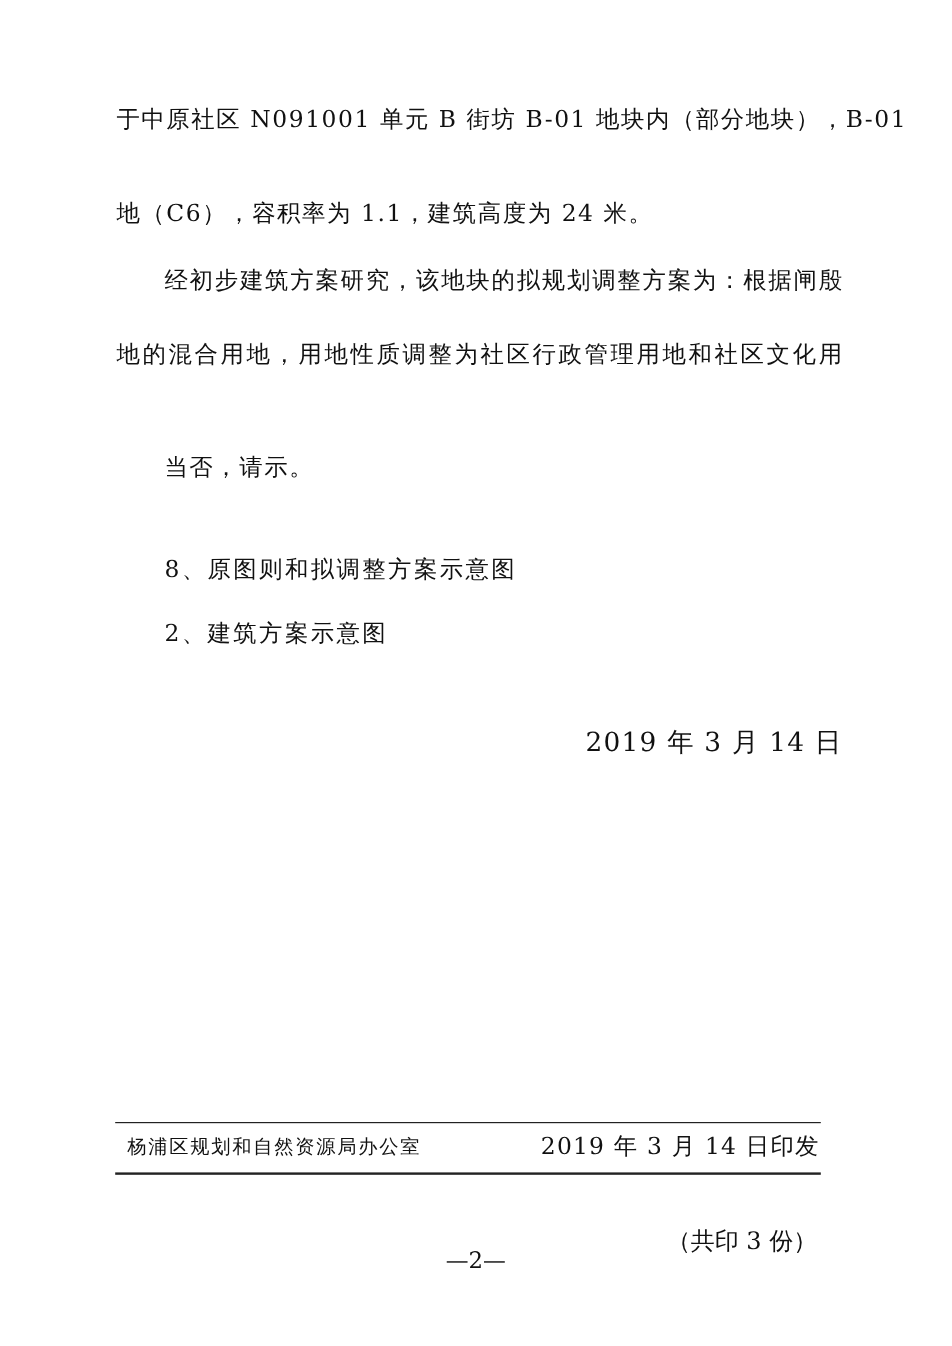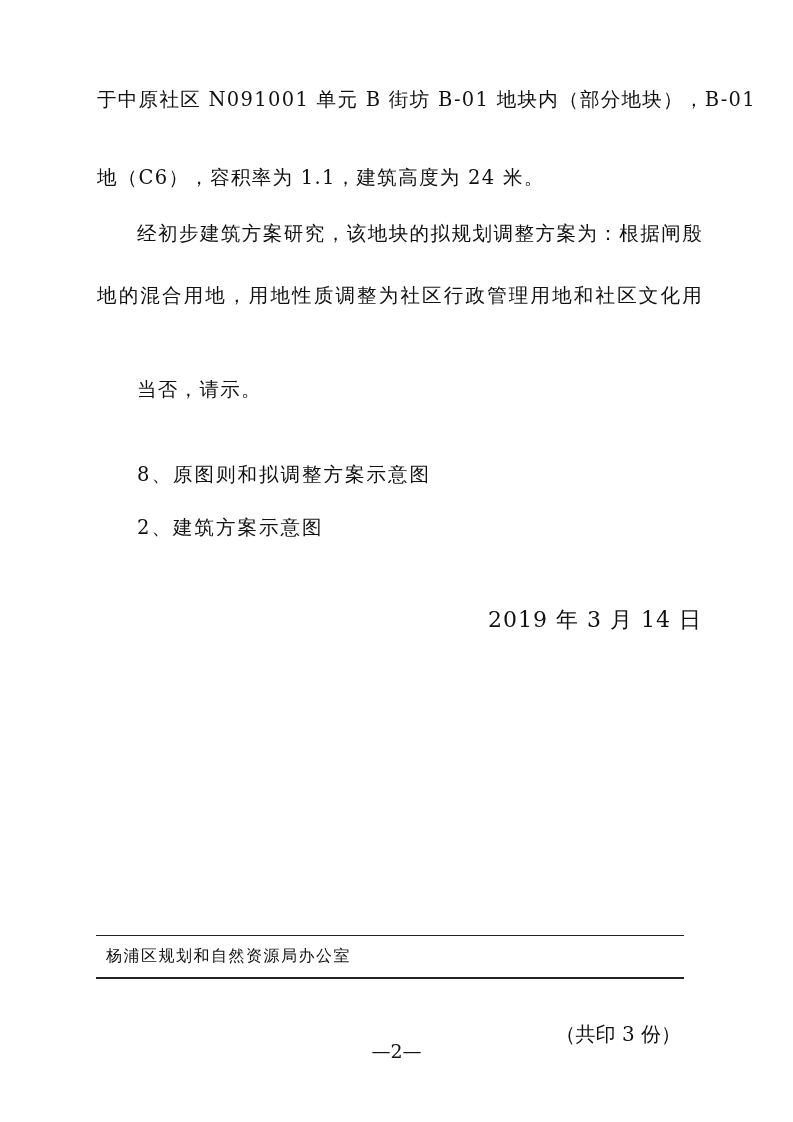--- a/index.html
+++ b/index.html
@@ -104,17 +104,18 @@
 
   <div class="line indent" style="top:362px;">当否，请示。</div>
 
   <div class="line attach" style="top:463px;">8、原图则和拟调整方案示意图</div>
   <div class="line attach" style="top:516px;">2、建筑方案示意图</div>
 
   <div class="date-sign">2019 年 3 月 14 日</div>
 
   <div class="rule top"></div>
   <div class="issuer">杨浦区规划和自然资源局办公室</div>
+  <div class="issue-date">2019 年 3 月 14 日印发</div>
   <div class="rule bottom"></div>
   <div class="copies">（共印 3 份）</div>
 
   <div class="page-number">—2—</div>
 </div>
 
 </body></html>

